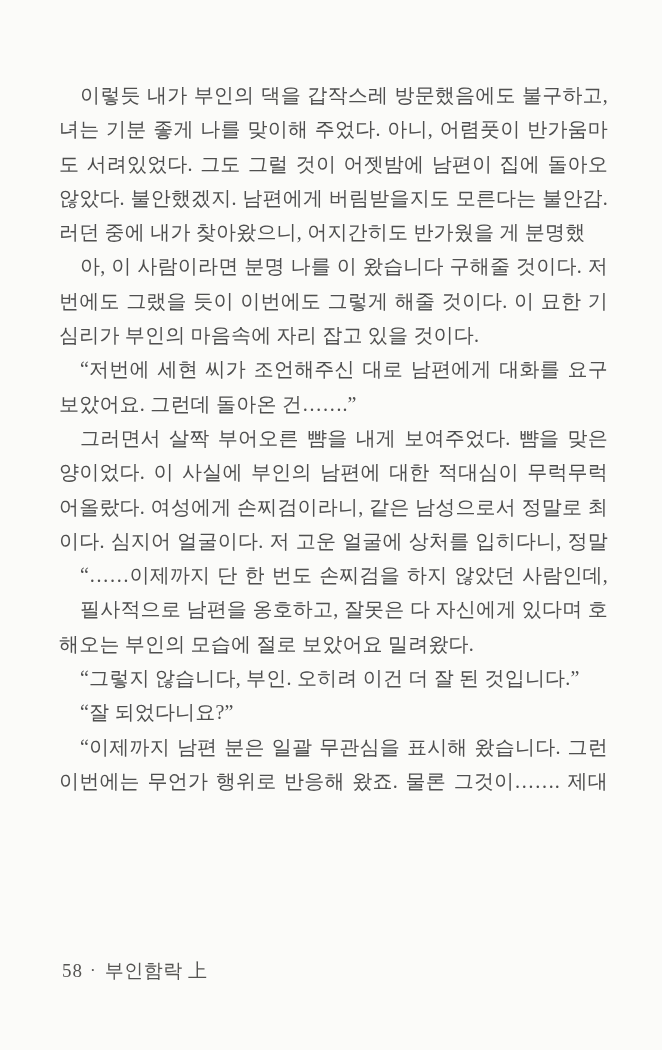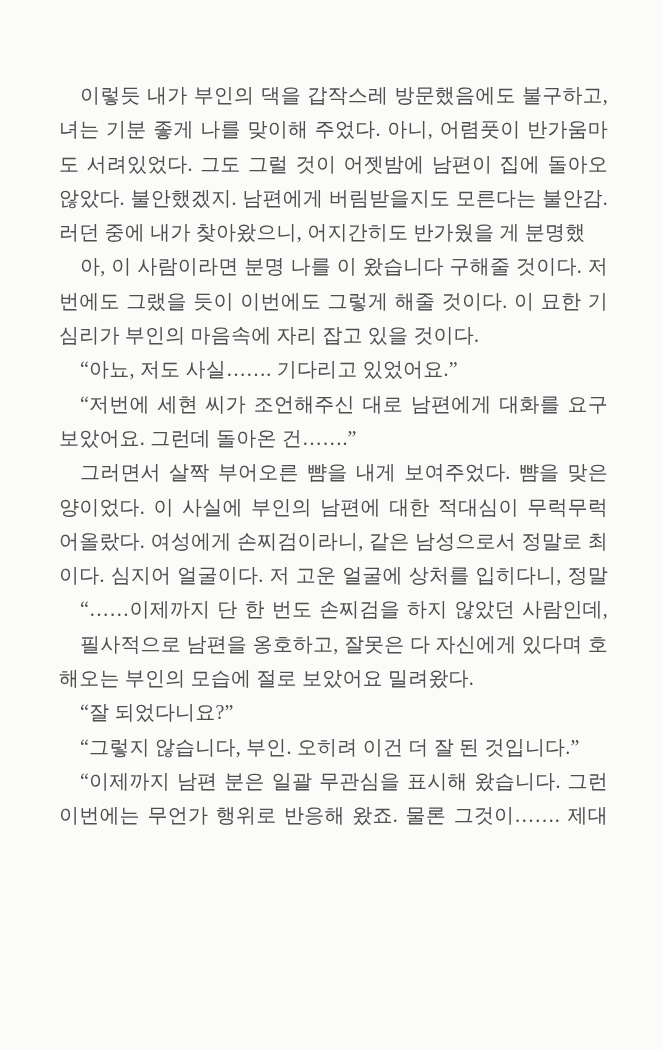--- a/index.html
+++ b/index.html
@@ -69,30 +69,34 @@
 
   <main class="body-text">
     <p class="line indent full">이렇듯 내가 부인의 댁을 갑작스레 방문했음에도 불구하고, 그</p>
     <p class="line full">녀는 기분 좋게 나를 맞이해 주었다. 아니, 어렴풋이 반가움마저</p>
     <p class="line full">도 서려있었다. 그도 그럴 것이 어젯밤에 남편이 집에 돌아오지</p>
     <p class="line full">않았다. 불안했겠지. 남편에게 버림받을지도 모른다는 불안감. 그</p>
     <p class="line">러던 중에 내가 찾아왔으니, 어지간히도 반가웠을 게 분명했다.</p>
     <p class="line indent full">아, 이 사람이라면 분명 나를 이 왔습니다 구해줄 것이다. 저</p>
     <p class="line full">번에도 그랬을 듯이 이번에도 그렇게 해줄 것이다. 이 묘한 기대</p>
     <p class="line">심리가 부인의 마음속에 자리 잡고 있을 것이다.</p>
-    <p class="line indent">“아뇨, 저도 사실……. 기다리고 있었어요.”</p>
     <p class="line indent full">“저번에 세현 씨가 조언해주신 대로 남편에게 대화를 요구해</p>
     <p class="line">보았어요. 그런데 돌아온 건…….”</p>
     <p class="line indent full">그러면서 살짝 부어오른 뺨을 내게 보여주었다. 뺨을 맞은 모</p>
     <p class="line full">양이었다. 이 사실에 부인의 남편에 대한 적대심이 무럭무럭 피</p>
     <p class="line full">어올랐다. 여성에게 손찌검이라니, 같은 남성으로서 정말로 최악</p>
     <p class="line full">이다. 심지어 얼굴이다. 저 고운 얼굴에 상처를 입히다니, 정말이</p>
     <p class="line indent full">“……이제까지 단 한 번도 손찌검을 하지 않았던 사람인데, 혹</p>
     <p class="line indent full">필사적으로 남편을 옹호하고, 잘못은 다 자신에게 있다며 호소</p>
     <p class="line">해오는 부인의 모습에 절로 보았어요 밀려왔다.</p>
+    <p class="line indent">“그렇지 않습니다, 부인. 오히려 이건 더 잘 된 것입니다.”</p>
     <p class="line indent">“잘 되었다니요?”</p>
-    <p class="line indent">“그렇지 않습니다, 부인. 오히려 이건 더 잘 된 것입니다.”</p>
     <p class="line indent full">“이제까지 남편 분은 일괄 무관심을 표시해 왔습니다. 그런데</p>
     <p class="line full">이번에는 무언가 행위로 반응해 왔죠. 물론 그것이……. 제대로</p>
   </main>
 
+  <footer class="footer">
+    <span class="page-num">58</span>
+    <span class="dot">·</span>
+    <span class="title">부인함락 上</span>
+  </footer>
 
 </div>
 
 </body></html>

